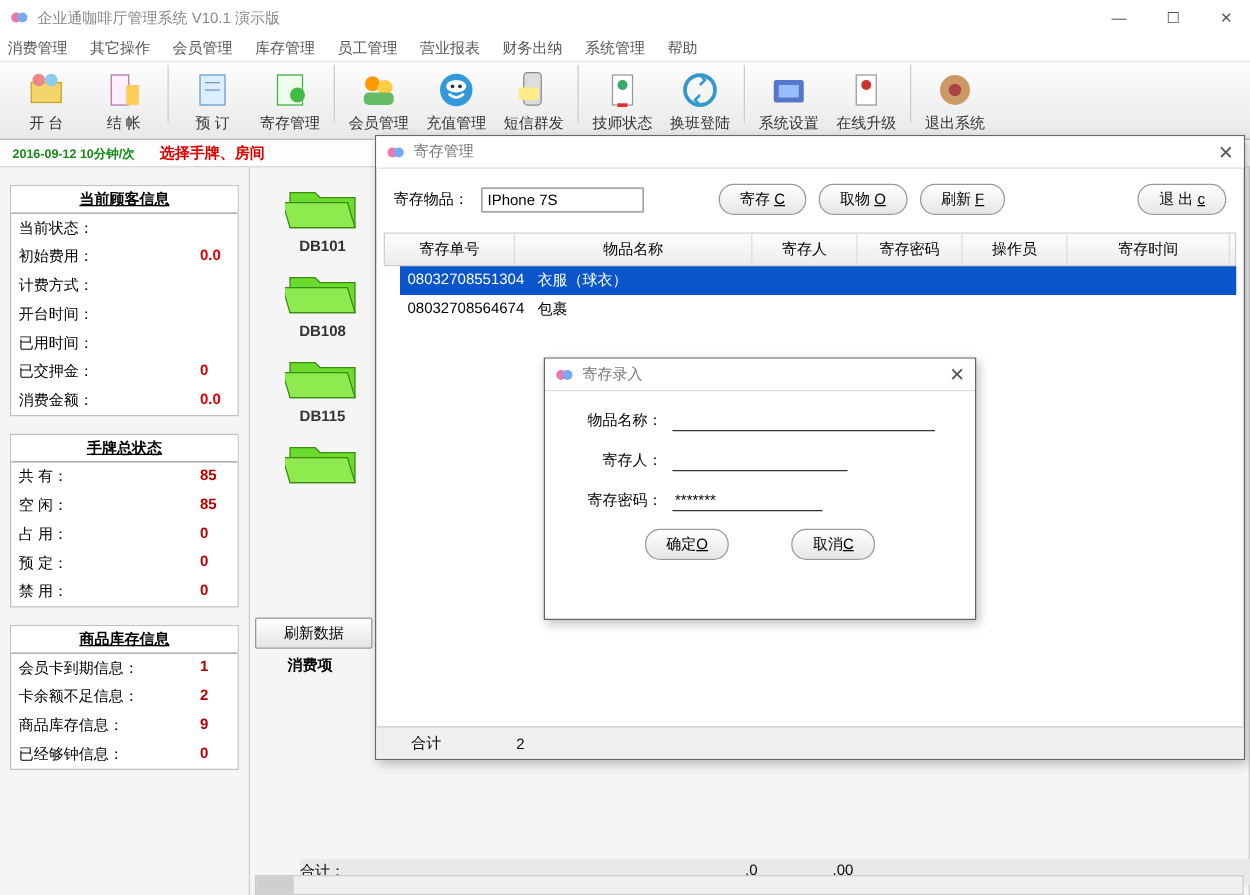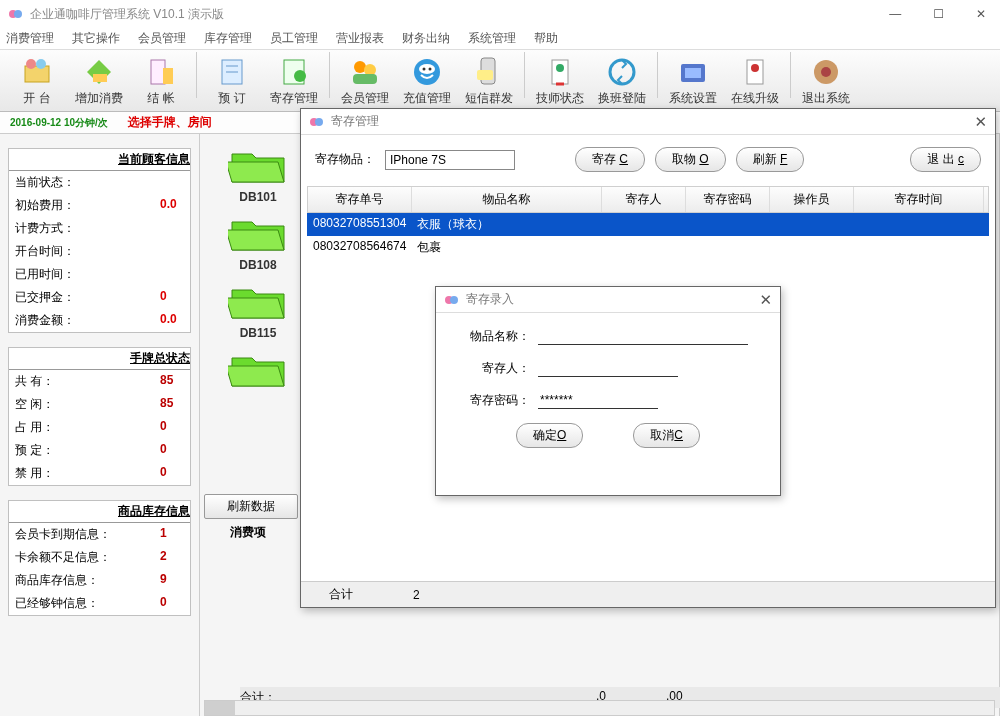--- a/index.html
+++ b/index.html
@@ -19,21 +19,21 @@
 .toolbar .sep { width: 1px; height: 46px; background: #ccc; margin: 0 4px; }
 
 .statusline { height: 22px; background: #fdfdfd; border-bottom: 1px solid #ccc; display: flex; align-items: center; padding: 0 10px; }
 .statusline .left { color: #178a17; font-weight: bold; font-size: 10px; }
 .statusline .right { margin-left: 20px; color: #d00; font-weight: bold; }
 .statusline .ph { margin-left: auto; color: #d00; font-weight: bold; padding-right: 4px;}
 
 .main { display: flex; height: 582px; }
 .sidebar { width: 200px; background: #f5f5f5; border-right: 1px solid #ccc; padding: 8px 4px; overflow: hidden; }
 .panel { border: 1px solid #c0c0c0; margin: 6px 4px 14px; background: #fff; }
-.panel .phead { background: #fff; text-align: right; font-weight: bold; border-bottom: 1px solid #999; padding: 2px 0; text-decoration: underline; }
+.panel .phead { background: #fff; text-align: center; font-weight: bold; border-bottom: 1px solid #999; padding: 2px 0; text-decoration: underline; }
 .panel .prow { display: flex; padding: 3px 6px; }
 .panel .prow .lbl { color: #000; }
 .panel .prow .val { margin-left: auto; min-width: 24px; text-align: left; }
 .red { color: #d00; font-weight: bold; }
 .dred { color: #b00; font-weight: bold; }
 
 .center { flex: 1; background: #f5f5f5; position: relative; border-right: 1px solid #ccc; }
 .roomcol { position: absolute; left: 8px; top: 8px; width: 100px; }
 .room { margin-bottom: 6px; text-align: center; }
 .room .ricon { width: 60px; height: 44px; margin: 0 auto 4px; }
@@ -64,21 +64,21 @@
 .dpanel { padding: 12px 14px; display: flex; align-items: center; gap: 10px; }
 .dpanel .lbl { }
 .dpanel input[type=text] { border: 1px solid #888; height: 20px; padding: 1px 4px; width: 130px; }
 .dpanel .btn, .dlg-btn { border: 1px solid #999; background: linear-gradient(#fff,#e6e6e6); padding: 3px 16px; cursor: pointer; border-radius: 12px; }
 .dpanel .btn u, .dlg-btn u { text-decoration: underline; }
 .dpanel .spacer { flex:1; }
 
 .dtable { margin: 2px 6px; border: 0; }
 .dtable .dh { display: flex; background: linear-gradient(#fdfdfd,#ececec); border: 1px solid #cfcfcf; }
 .dtable .dh div { padding: 4px 6px; border-right: 1px solid #ddd; text-align: center; }
-.dtable .dr { display: flex; }
+.dtable .dr { display: flex; margin-left: 13px; }
 .dtable .dr div { padding: 3px 6px; }
 .dtable .dr.sel { background: #0a55c9; color: #fff; }
 .c1{ width: 104px; } .c2{ width: 190px; } .c3{ width: 84px; } .c4{ width: 84px; } .c5{ width: 84px; } .c6{ width: 130px; }
 
 .dfooter { position: absolute; left: 0; right: 0; bottom: 0; height: 26px; background: #efefef; border-top: 1px solid #ccc; display:flex; align-items:center; padding: 0 28px; }
 .dfooter .gap { width: 60px; }
 
 #entry-dialog { left: 435px; top: 286px; width: 346px; height: 210px; z-index: 20; }
 .form { padding: 14px 18px; }
 .frow { display: flex; align-items: center; margin-bottom: 14px; }
@@ -125,29 +125,20 @@
           <rect x="4" y="10" width="24" height="16" fill="#f3d36b" stroke="#c7a321"></rect>
           <circle cx="10" cy="8" r="5" fill="#e88"></circle>
           <circle cx="20" cy="8" r="5" fill="#8ce"></circle>
         </svg>
       </div>
       <span>开 台</span>
     </div>
   <div class="toolbtn">
       <div class="ticon">
         <svg viewBox="0 0 32 32">
-          <path d="M16 4 L28 16 L16 28 L4 16 Z" fill="#7c4"></path>
-          <rect x="10" y="18" width="14" height="8" fill="#fc5"></rect>
-        </svg>
-      </div>
-      <span>增加消费</span>
-    </div>
-  <div class="toolbtn">
-      <div class="ticon">
-        <svg viewBox="0 0 32 32">
           <rect x="6" y="4" width="14" height="24" fill="#fef" stroke="#a7a"></rect>
           <rect x="18" y="12" width="10" height="16" fill="#fc5"></rect>
         </svg>
       </div>
       <span>结 帐</span>
     </div>
   <div class="sep"></div>
   <div class="toolbtn">
       <div class="ticon">
         <svg viewBox="0 0 32 32">

